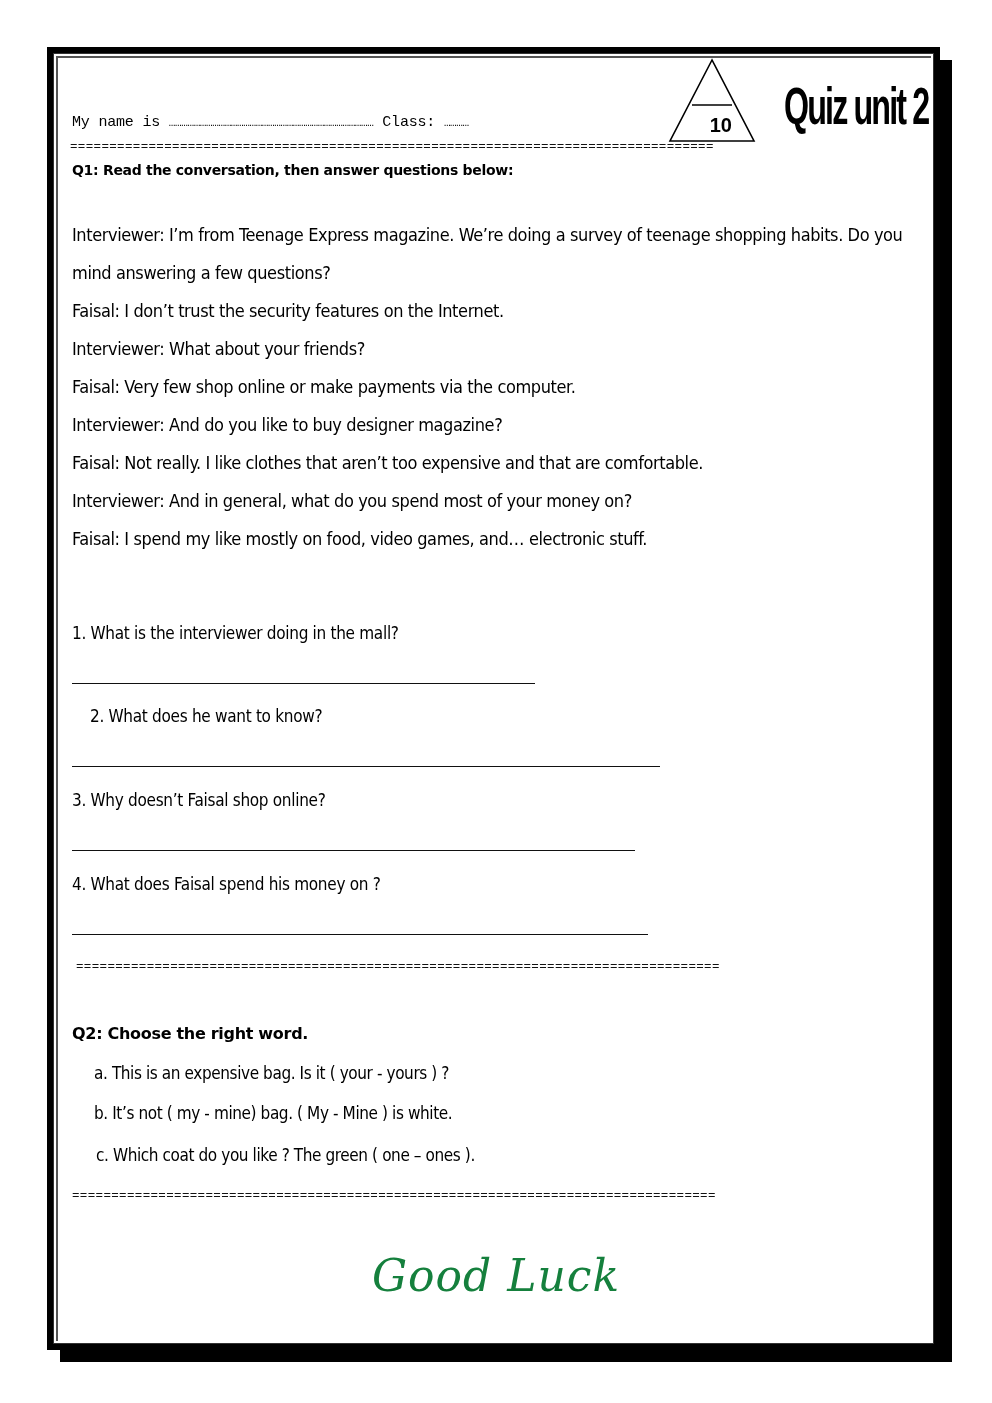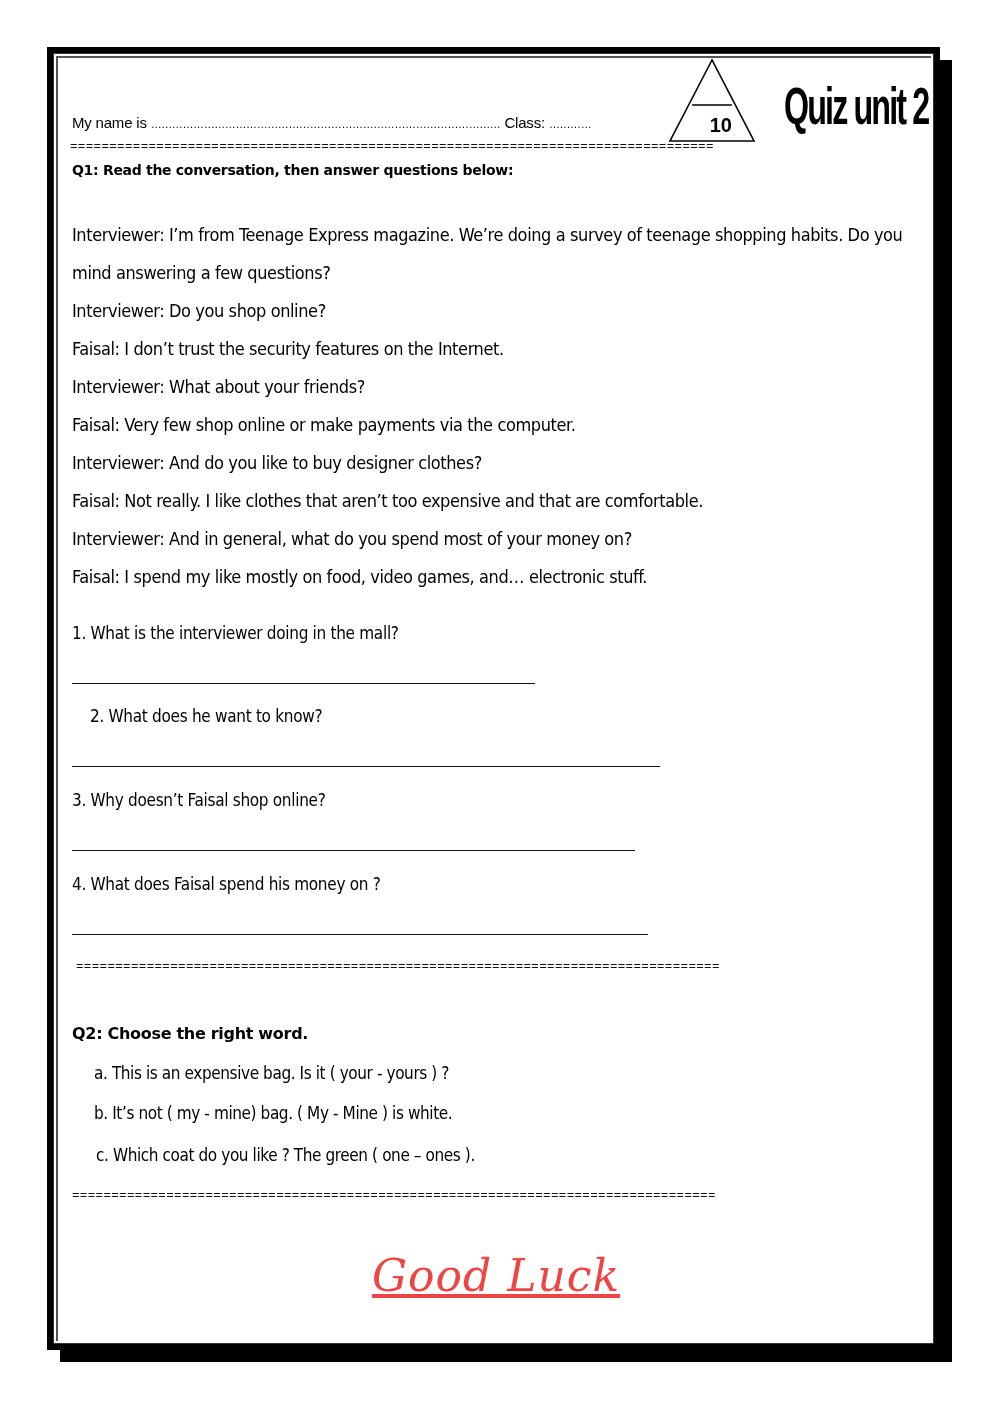--- a/index.html
+++ b/index.html
@@ -9,21 +9,21 @@
     
     .frame-shadow { position: absolute; left: 60px; top: 60px; width: 892px; height: 1302px; background: #000; }
     .frame-outer { position: absolute; left: 47px; top: 47px; width: 893px; height: 1303px; background: #000; }
     .frame-inner { position: absolute; left: 53px; top: 53px; width: 881px; height: 1291px; background: #fff;
       border: 1px solid #333; box-sizing: border-box; }
     .frame-inner-line { position: absolute; left: 56px; top: 56px; width: 875px; height: 1285px;
       border-top: 2px solid #555; border-left: 2px solid #555; box-sizing: border-box; }
 
     .abs { position: absolute; white-space: nowrap; }
 
-    .name-line { left: 72px; top: 114px; font-size: 15px; letter-spacing: -0.2px; font-family: Liberation Sans, sans-serif; }
+    .name-line { left: 72px; top: 114px; font-size: 15px; letter-spacing: -0.2px; font-family: Liberation Mono, monospace; }
     .name-line .dots { font-size: 11px; letter-spacing: -0.4px; }
 
     .score-tri { left: 668px; top: 58px; width: 88px; height: 84px; }
     .score-value { left: 692px; top: 114px; width: 40px; text-align: right; font-size: 20px; font-weight: bold;
       font-family: "Liberation Sans", sans-serif; }
 
     .quiz-title { left: 784px; top: 76px; font-size: 52px; font-weight: bold; letter-spacing: -3px;
       font-family: "Liberation Sans", sans-serif; transform: scaleX(0.62); transform-origin: left top; line-height: 60px; }
 
     .eq-sep { font-family: "Liberation Mono", monospace; font-size: 12.5px; letter-spacing: 0.35px; color: #111; line-height: 12px; overflow: hidden; }
@@ -66,25 +66,24 @@
 <div class="abs quiz-title">Quiz unit 2</div>
 
 <div class="abs eq-sep" style="left:70px; top:141px; width:856px;">==================================================================================</div>
 
 <div class="abs q-heading" style="left:72px; top:162px;">
   <span>Q1</span><span>: Read the conversation, then answer questions below:</span>
 </div>
 
 <div class="abs dialog">
   <span class="dialog-line">Interviewer: I’m from Teenage Express magazine. We’re doing a survey of teenage shopping habits. Do you mind answering a few questions?</span>
-  <span class="dialog-line">Interviewer: Do you shop online?</span>
   <span class="dialog-line">Faisal: I don’t trust the security features on the Internet.</span>
   <span class="dialog-line">Interviewer: What about your friends?</span>
   <span class="dialog-line">Faisal: Very few shop online or make payments via the computer.</span>
-  <span class="dialog-line">Interviewer: And do you like to buy designer clothes?</span>
+  <span class="dialog-line">Interviewer: And do you like to buy designer magazine?</span>
   <span class="dialog-line">Faisal: Not really. I like clothes that aren’t too expensive and that are comfortable.</span>
   <span class="dialog-line">Interviewer: And in general, what do you spend most of your money on?</span>
   <span class="dialog-line">Faisal: I spend my like mostly on food, video games, and… electronic stuff.</span>
 </div>
 
 <div class="abs question" style="left:72px; top:623px;">1. What is the interviewer doing in the mall?</div>
 <div class="answer-line" style="top:683px; width:463px;"></div>
 
 <div class="abs question" style="left:72px; top:706px;margin-left:18px;">2. What does he want to know?</div>
 <div class="answer-line" style="top:766px; width:588px;"></div>
@@ -98,13 +97,13 @@
 <div class="abs eq-sep" style="left:76px; top:961px; width:854px;">==================================================================================</div>
 
 <div class="abs q-heading" style="left:72px; top:1024px; font-size:16px;">Q2: Choose the right word.</div>
 
 <div class="abs choice" style="left:94px; top:1063px;">a. This is an expensive bag. Is it ( your - yours ) ?</div>
 <div class="abs choice" style="left:94px; top:1103px;">b. It’s not ( my - mine) bag. ( My - Mine ) is white.</div>
 <div class="abs choice" style="left:96px; top:1145px;">c. Which coat do you like ?  The green ( one – ones ).</div>
 
 <div class="abs eq-sep" style="left:72px; top:1190px; width:854px;">==================================================================================</div>
 
-<div class="abs good-luck" style="color: #ef4444; text-decoration: underline;">Good Luck</div>
+<div class="abs good-luck" style="color: #15803d;">Good Luck</div>
 
 </body></html>

